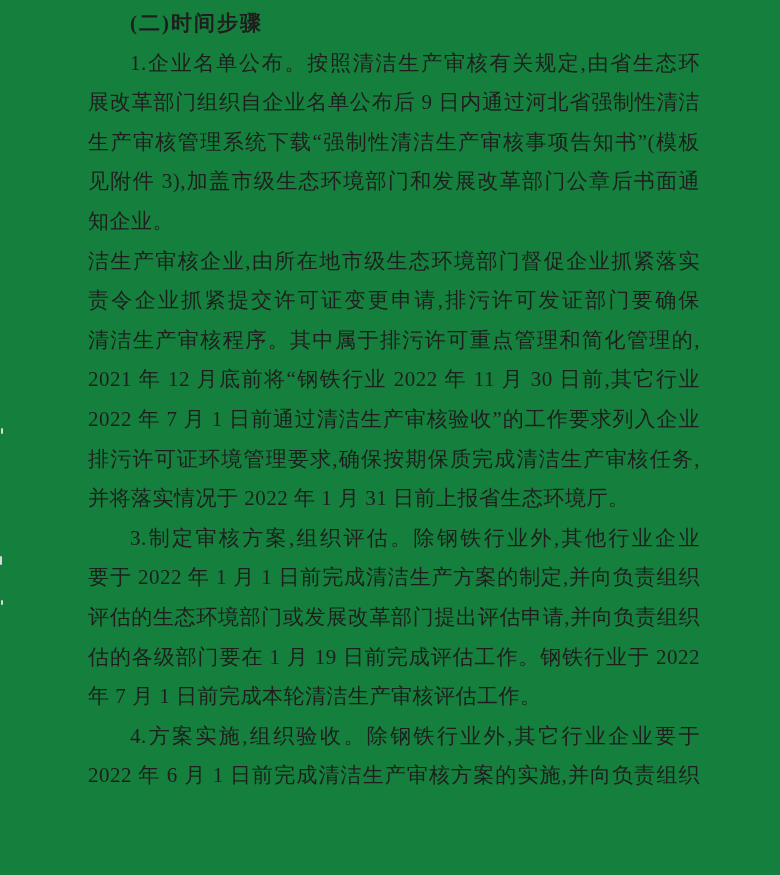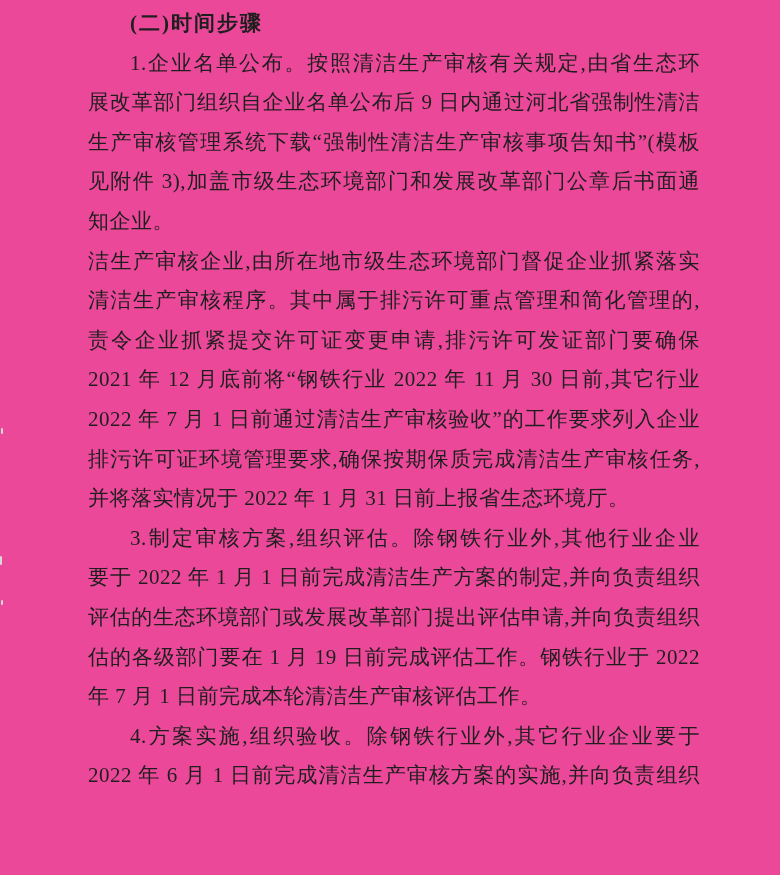--- a/index.html
+++ b/index.html
@@ -5,21 +5,21 @@
   html, body {
     margin: 0;
     padding: 0;
     background: #fdfdfd;
   }
   .page {
     position: relative;
     box-sizing: border-box;
     width: 780px;
     height: 875px;
-    background: #ec4899;
+    background: #15803d;
     overflow: hidden;
     padding: 4px 80px 0 88px;
     font-family: "Liberation Serif", "DejaVu Serif", serif;
     color: #1e1e1e;
   }
   .doc-body {
     width: 612px;
   }
   .line {
     font-size: 21px;
@@ -65,22 +65,22 @@
   <div class="doc-body">
     <div class="line heading">(二)时间步骤</div>
 
     <div class="line indent">1.企业名单公布。按照清洁生产审核有关规定,由省生态环</div>
     <div class="line">展改革部门组织自企业名单公布后 9 日内通过河北省强制性清洁</div>
     <div class="line">生产审核管理系统下载“强制性清洁生产审核事项告知书”(模板</div>
     <div class="line">见附件 3),加盖市级生态环境部门和发展改革部门公章后书面通</div>
     <div class="line short">知企业。</div>
 
     <div class="line">洁生产审核企业,由所在地市级生态环境部门督促企业抓紧落实</div>
+    <div class="line">责令企业抓紧提交许可证变更申请,排污许可发证部门要确保</div>
     <div class="line">清洁生产审核程序。其中属于排污许可重点管理和简化管理的,</div>
-    <div class="line">责令企业抓紧提交许可证变更申请,排污许可发证部门要确保</div>
     <div class="line">2021 年 12 月底前将“钢铁行业 2022 年 11 月 30 日前,其它行业</div>
     <div class="line">2022 年 7 月 1 日前通过清洁生产审核验收”的工作要求列入企业</div>
     <div class="line">排污许可证环境管理要求,确保按期保质完成清洁生产审核任务,</div>
     <div class="line short">并将落实情况于 2022 年 1 月 31 日前上报省生态环境厅。</div>
 
     <div class="line indent">3.制定审核方案,组织评估。除钢铁行业外,其他行业企业</div>
     <div class="line">要于 2022 年 1 月 1 日前完成清洁生产方案的制定,并向负责组织</div>
     <div class="line">评估的生态环境部门或发展改革部门提出评估申请,并向负责组织</div>
     <div class="line">估的各级部门要在 1 月 19 日前完成评估工作。钢铁行业于 2022</div>
     <div class="line short">年 7 月 1 日前完成本轮清洁生产审核评估工作。</div>

